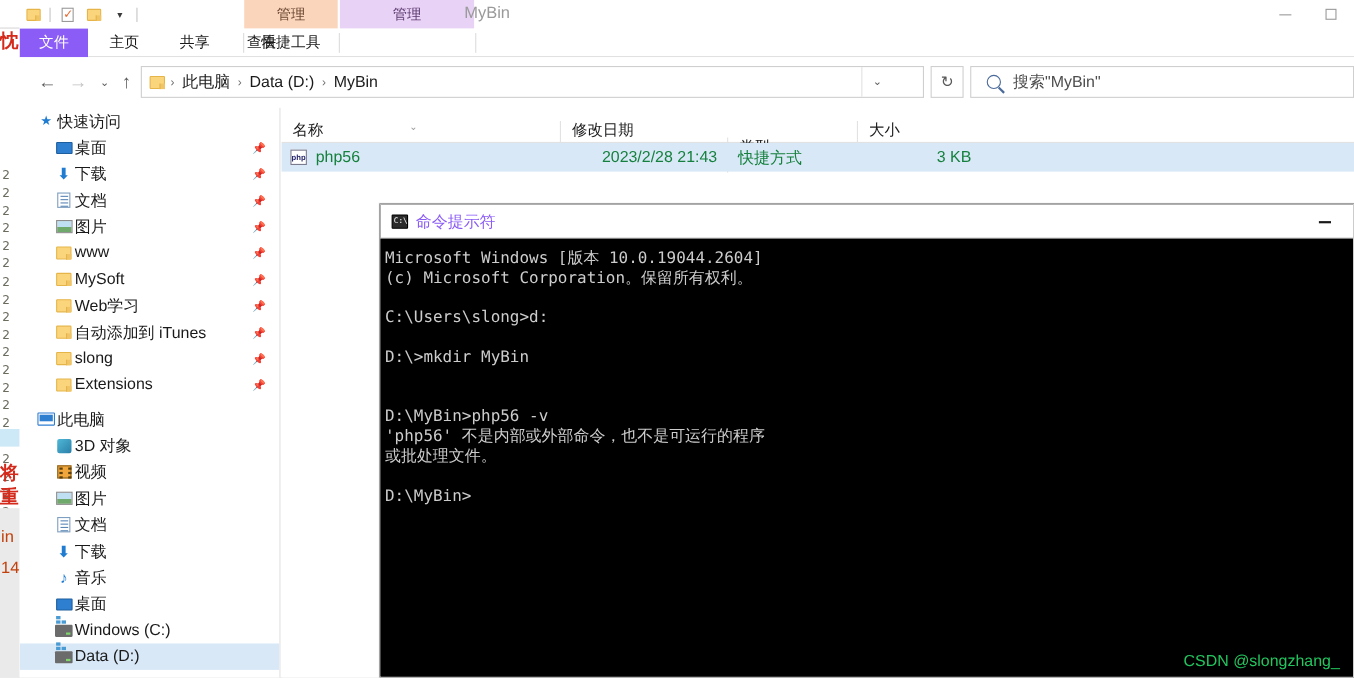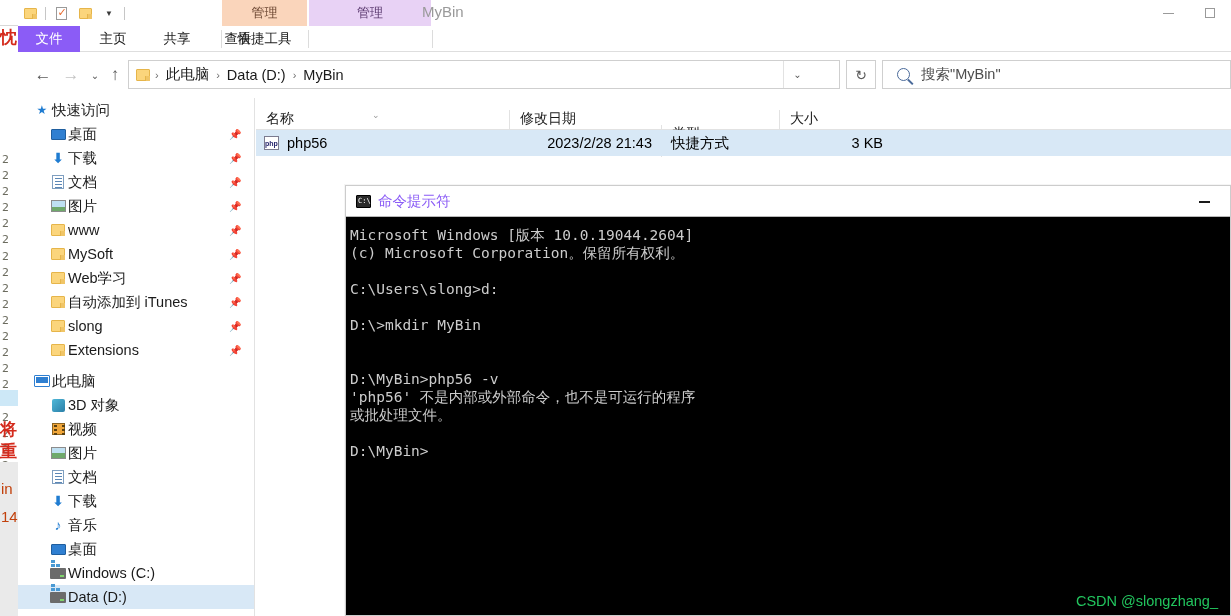--- a/index.html
+++ b/index.html
@@ -123,21 +123,21 @@
   .pin-star { font-size:12px; color:#1f7cd1; }
 
   
   .list-pane { position:absolute; left:238px; top:0; right:0; height:544px; background:#ffffff; }
   .col-head { position:relative; height:32px; border-bottom:1px solid #e2e2e2; }
   .col { position:absolute; top:12px; height:32px; display:flex; align-items:flex-start;
     font-size:14px; color:#1a1a1a; border-left:1px solid #e2e2e2; padding-left:10px; }
   .col.first { border-left:none; }
   .sort-chev { position:absolute; left:116px; top:0px; font-size:9px; color:#9a9a9a; }
   .file-row { position:relative; height:26px; background:#d8e8f6; }
-  .fr-cell { position:absolute; top:0; height:26px; display:flex; align-items:center; font-size:14.5px; color:#000000; }
+  .fr-cell { position:absolute; top:0; height:26px; display:flex; align-items:center; font-size:14.5px; color:#15803d; }
   .php-ico { width:15px; height:14px; background:#fff; border:1px solid #7b7b8f; position:relative; overflow:hidden; }
   .php-ico::after { content:"php"; position:absolute; left:0; top:0; font-size:7px; color:#23236b; font-weight:bold;
     font-family:"Liberation Sans", sans-serif; line-height:13px; }
   .fr-right { justify-content:flex-end; }
 
   
   .console {
     position:absolute; left:345px; top:185px; width:886px; height:431px;
     background:#000000; border:1px solid #cccccc; z-index:5;
     box-shadow: 0 0 0 1px rgba(0,0,0,0.04);

